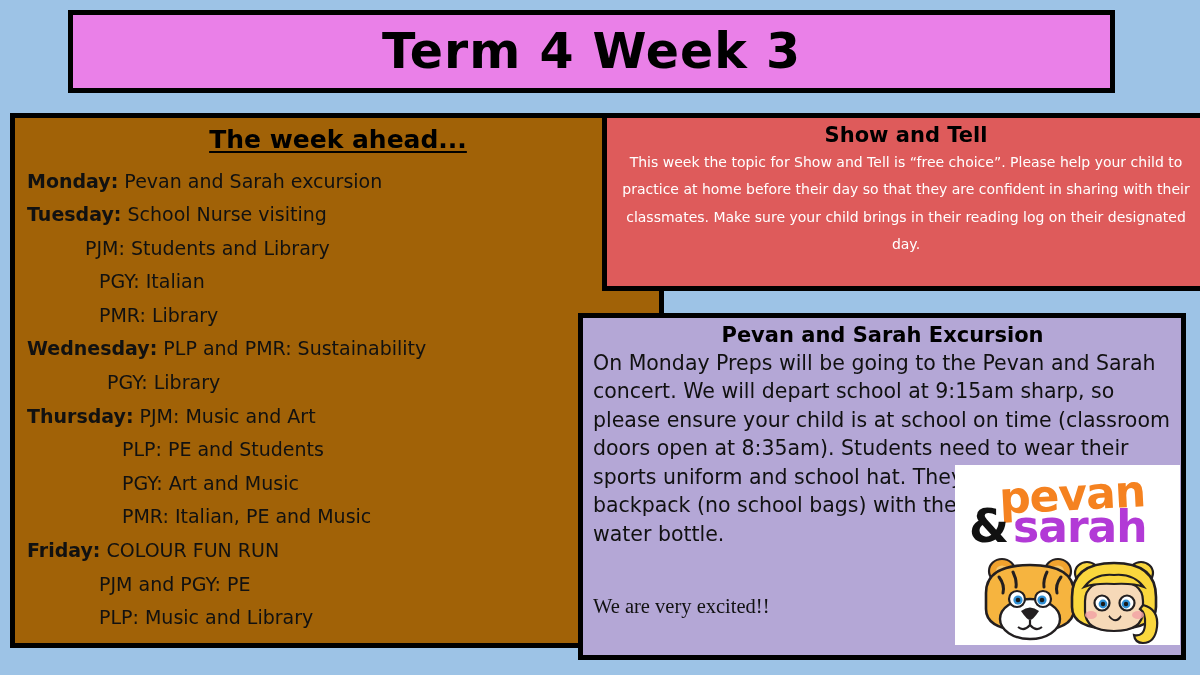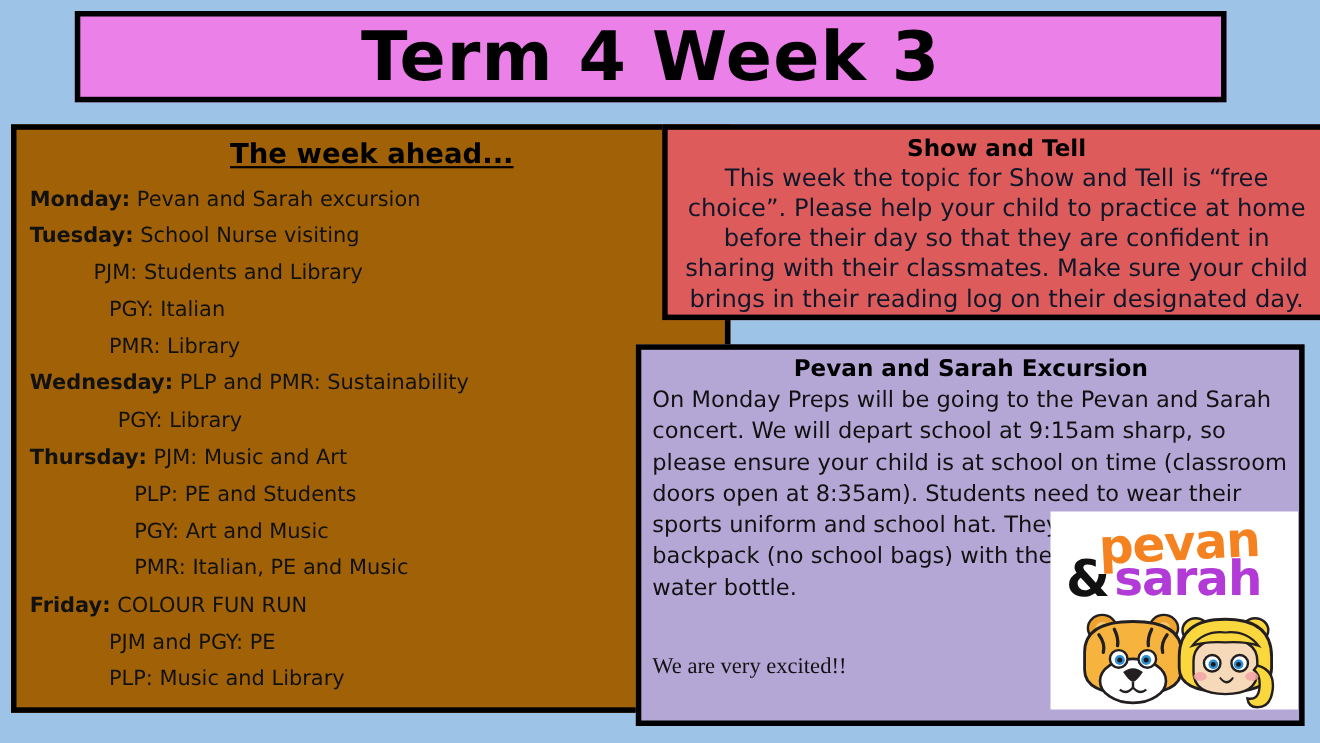--- a/index.html
+++ b/index.html
@@ -29,21 +29,21 @@
     height: 83px;
     background: #ea80e8;
     border: 5px solid #000000;
     display: flex;
     align-items: center;
     justify-content: center;
   }
   .title-text {
     font-family: "DejaVu Sans", sans-serif;
     font-weight: 700;
-    font-size: 62px;
+    font-size: 49px;
     letter-spacing: 1px;
     color: #000000;
     line-height: 1;
     white-space: nowrap;
   }
 
   
   .week-panel {
     position: absolute;
     left: 10px;
@@ -109,23 +109,23 @@
   .panel-heading {
     text-align: center;
     font-weight: 700;
     font-size: 21px;
     color: #000000;
     line-height: 1.18;
     margin-bottom: 1px;
   }
   .show-body {
     text-align: center;
-    font-size: 22px;
+    font-size: 14px;
     line-height: 27.5px;
-    color: #0f172a;
+    color: #ffffff;
   }
   .excursion-body {
     font-size: 20.5px;
     line-height: 28.5px;
     color: #111111;
     text-align: left;
   }
   .excursion-body p { margin: 0; }
   .excursion-body p.spacer-before { margin-top: 44px; font-family: Liberation Serif, serif; }
 

